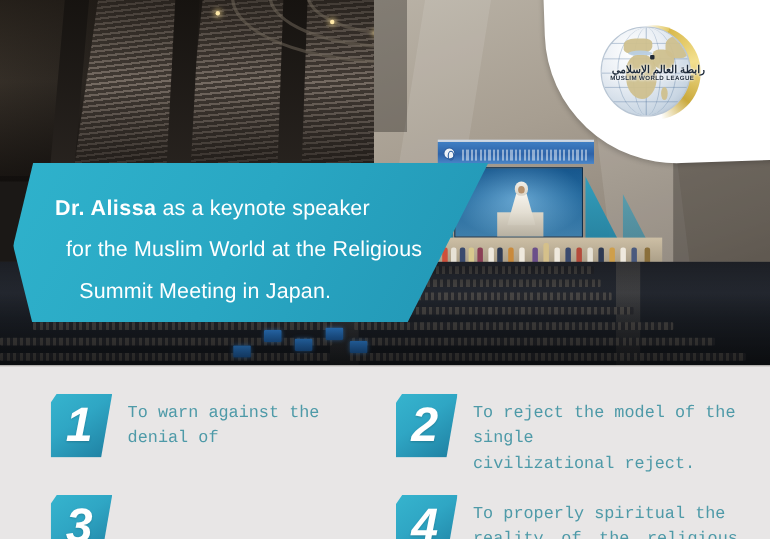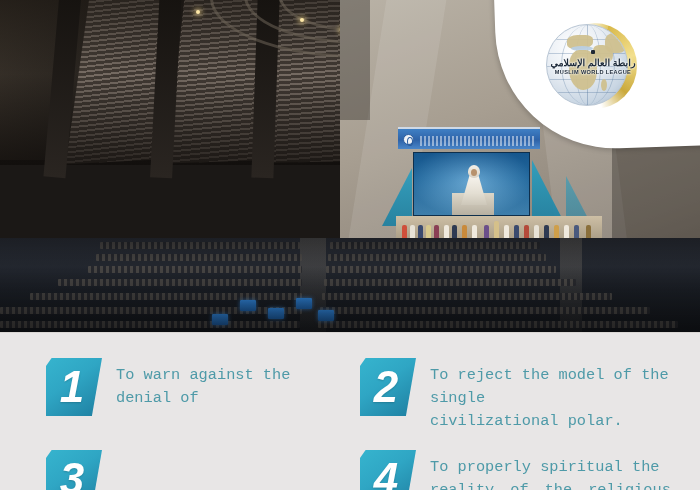--- a/index.html
+++ b/index.html
@@ -244,21 +244,20 @@
     border-radius: 50%;
   }
   .land {
     position: absolute;
     background: #cfc08e;
     opacity: .95;
   }
   .land.sea { background: #b9cfe2; }
   .logo-ar {
     position: absolute; left: 0; top: 38px; width: 96px;
-    text-align: center;
     font-size: 9.5px;
     font-weight: bold;
     color: #1d2a3a;
     direction: rtl;
     text-shadow: 0 0 2px #fff, 0 0 3px #fff;
     white-space: nowrap;
   }
   .logo-en {
     position: absolute; left: 0; top: 50px; width: 96px;
     text-align: center;
@@ -464,39 +463,46 @@
       <div class="land" style="left:22px; top:25px; width:28px; height:40px; border-radius:38% 42% 48% 52%;"></div>
       <div class="land" style="left:46px; top:20px; width:20px; height:18px; border-radius:30% 50% 40% 50%;"></div>
       <div class="land" style="left:58px; top:8px; width:22px; height:20px; border-radius:40% 30% 40% 40%;"></div>
       <div class="land" style="left:54px; top:54px; width:6px; height:12px; border-radius:50%;"></div>
       <div class="land" style="left:44px; top:25px; width:4px; height:4px; border-radius:1px; background:#16202c;"></div>
     </div>
     <div class="logo-ar">رابطة العالم الإسلامي</div>
     <div class="logo-en">MUSLIM WORLD LEAGUE</div>
   </div>
 
+  <div class="banner">
+    <div class="banner-txt">
+      <div><span class="bold">Dr. Alissa</span><span> as a keynote speaker</span></div>
+      <div class="bl2">for the Muslim World at the Religious</div>
+      <div class="bl3">Summit Meeting in Japan.</div>
+    </div>
+  </div>
 
   <div class="points">
 
     <div class="point p1">
       <div class="badge">
         <div class="badge-num">1</div>
       </div>
       <div class="p-text">
         <div>To warn against the denial of</div>
       </div>
     </div>
 
     <div class="point p2">
       <div class="badge">
         <div class="badge-num">2</div>
       </div>
       <div class="p-text">
         <div>To reject the model of the single</div>
-        <div>civilizational polar.</div>
+        <div>civilizational reject.</div>
       </div>
     </div>
 
     <div class="point p3">
       <div class="badge">
         <div class="badge-num">3</div>
       </div>
     </div>
 
     <div class="point p4">

